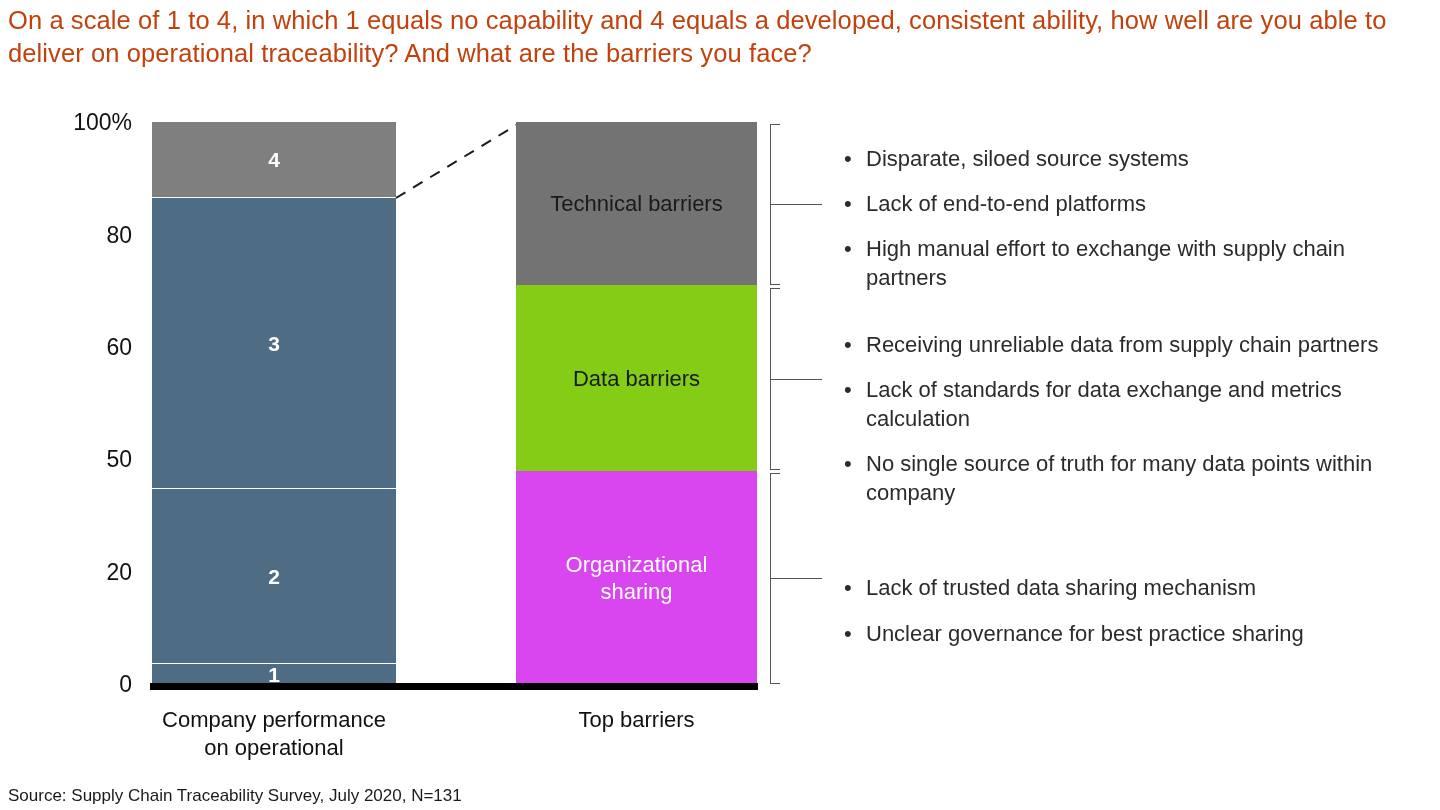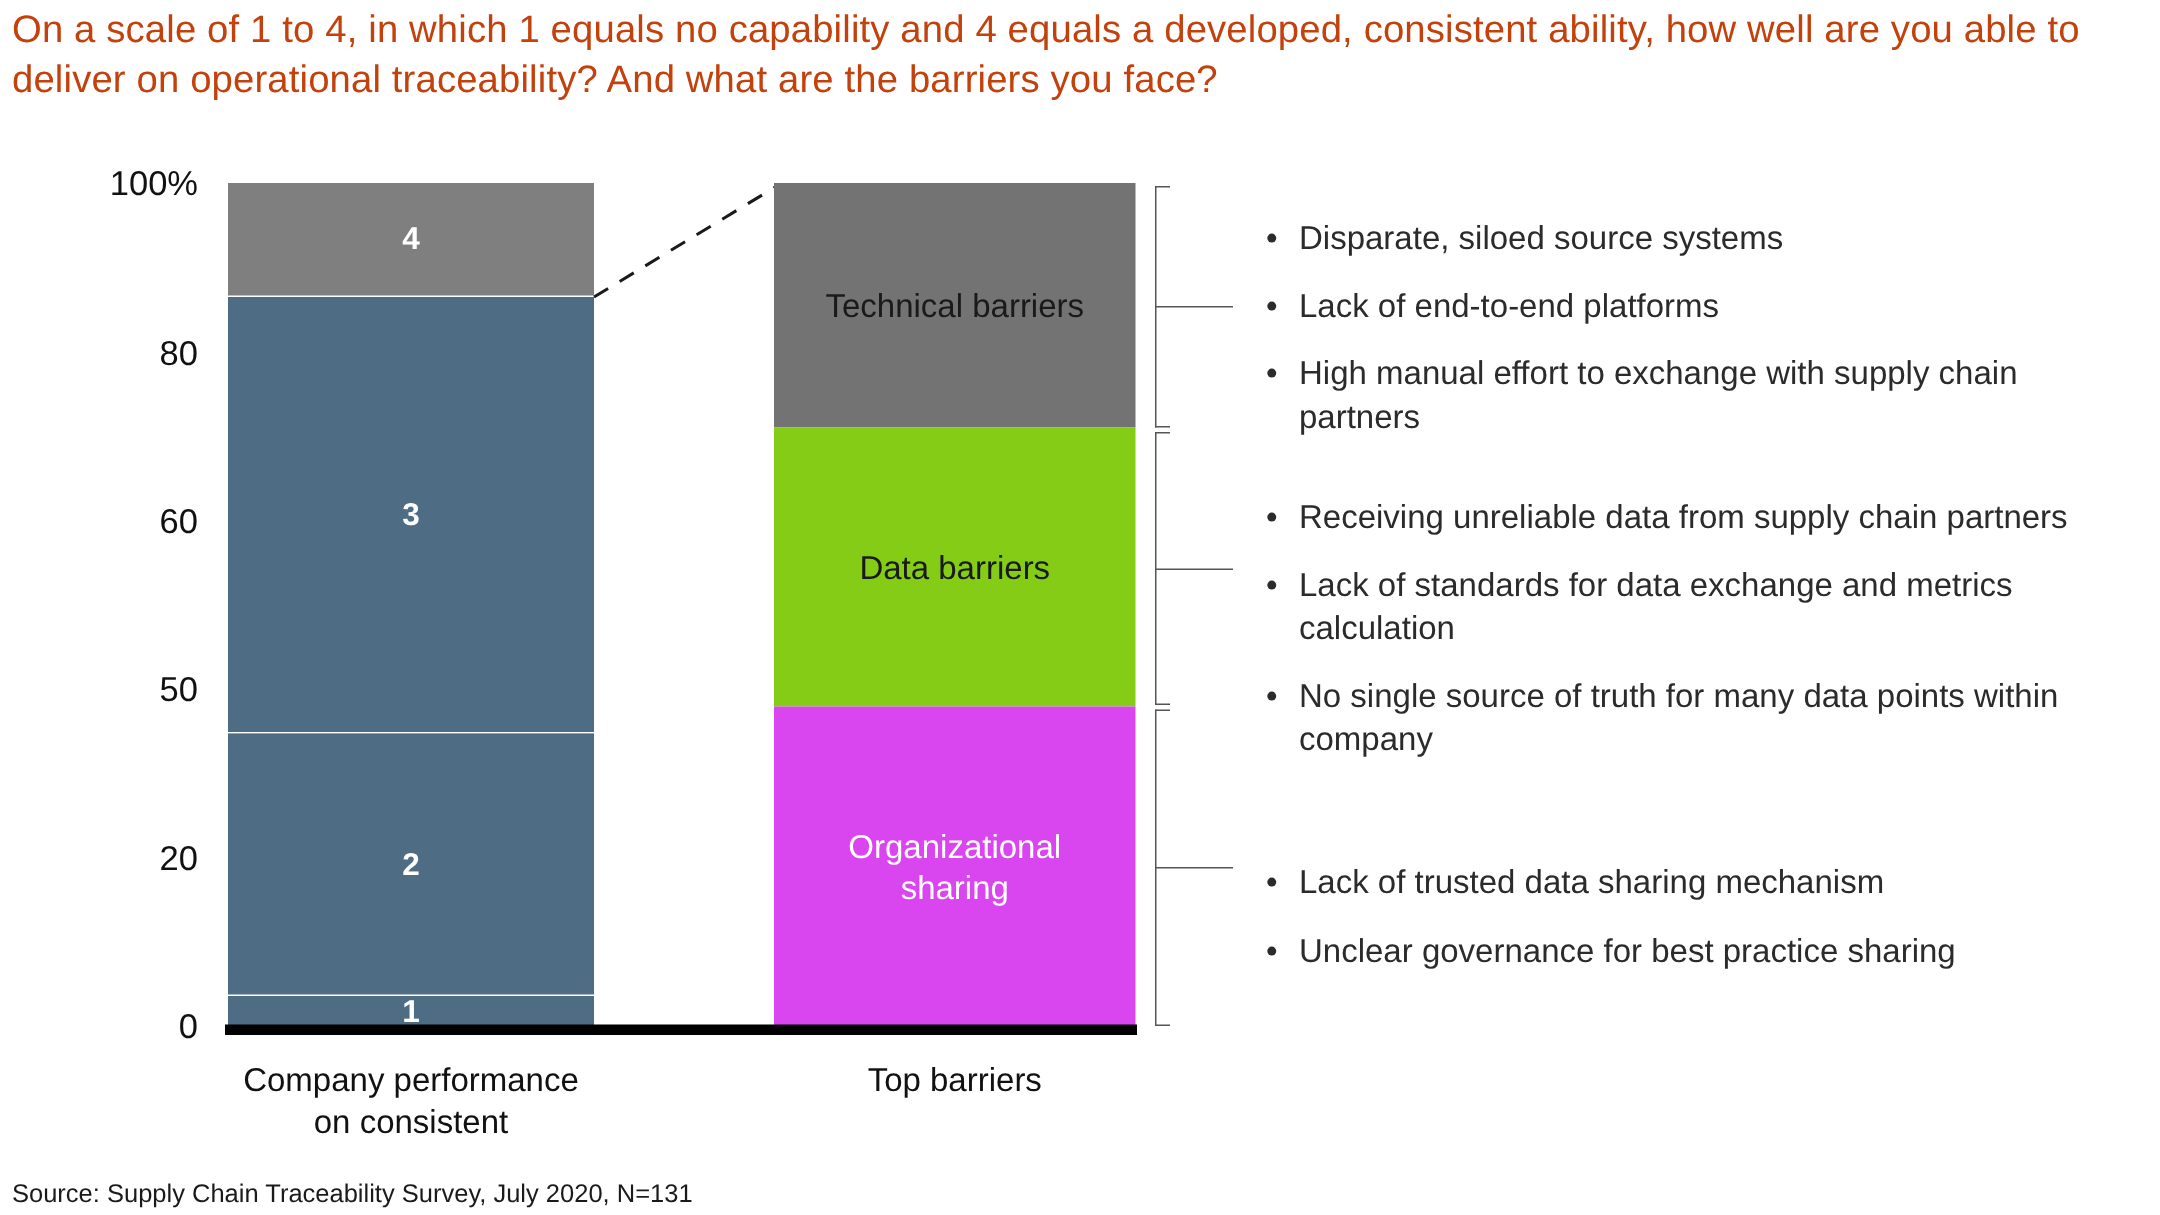--- a/index.html
+++ b/index.html
@@ -115,21 +115,21 @@
         <span>Organizational</span><br>
         <span>sharing</span>
       </span>
     </div>
   </div>
 
   <div id="baseline" style="left:150px;top:683px;width:608px;height:7px;"></div>
 
   <div class="xlabel" style="left:134px;top:706px;width:280px;">
     <span>Company performance</span><br>
-    <span>on consistent</span>
+    <span>on operational</span>
   </div>
   <div class="xlabel" style="left:516px;top:706px;width:241px;">Top barriers</div>
 
   <div class="bracket" style="left:770px;top:124px;width:62px;height:161px;">
     <div class="vline"></div>
     <div class="cap top"></div>
     <div class="cap bot"></div>
     <div class="stem" style="top:80px;"></div>
   </div>
 

